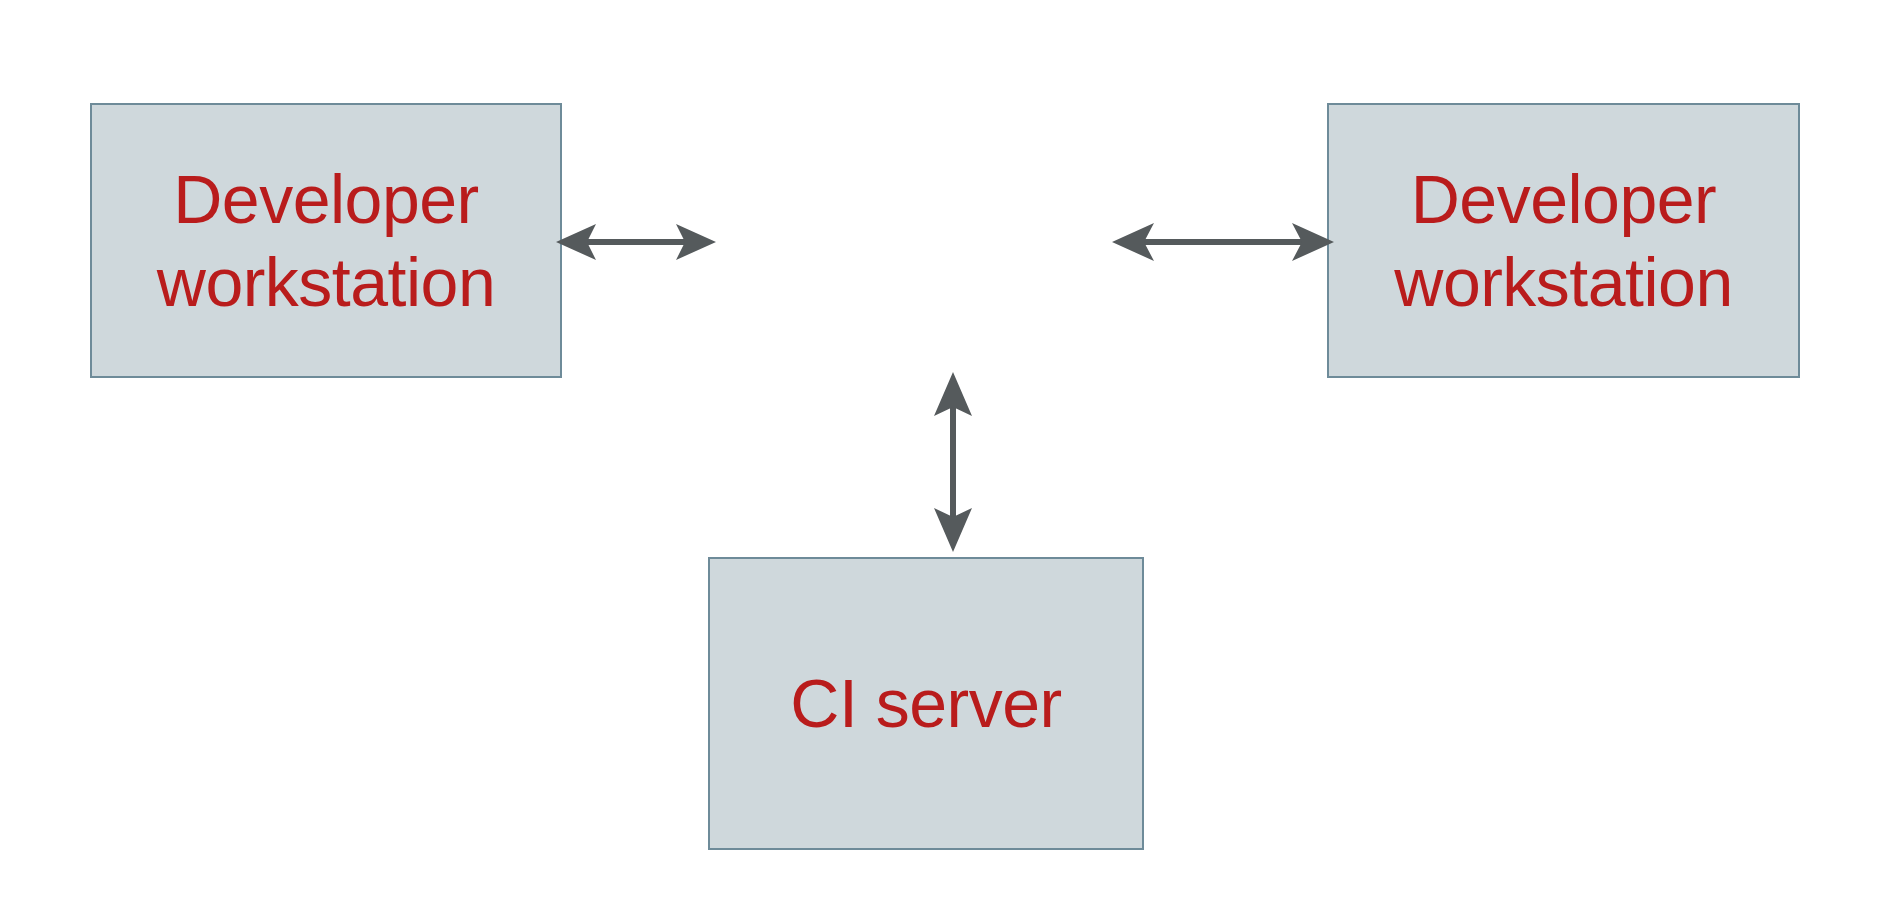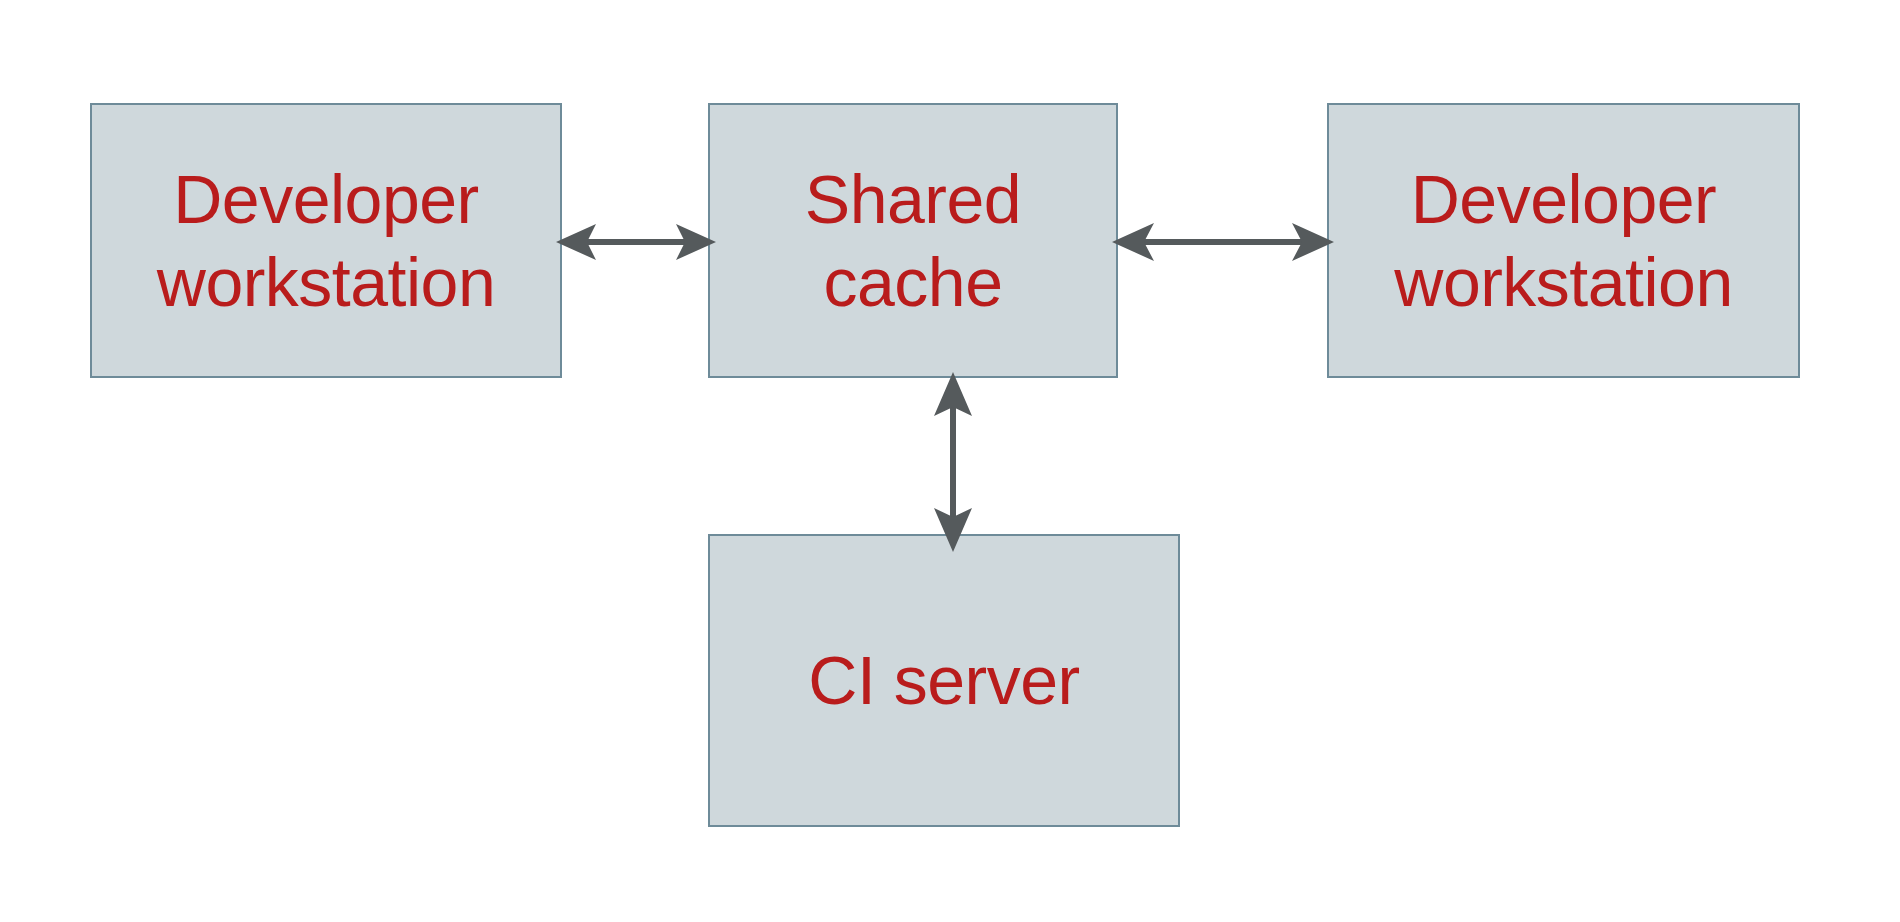--- a/index.html
+++ b/index.html
@@ -32,41 +32,39 @@
     font-size: 68px;
     font-weight: 400;
     line-height: 1.22;
     letter-spacing: -0.5px;
     white-space: pre-line;
     user-select: none;
   }
   #node-dev-left  { left: 90px;   top: 103px; width: 472px; height: 275px; }
   #node-shared    { left: 708px;  top: 103px; width: 410px; height: 275px; }
   #node-dev-right { left: 1327px; top: 103px; width: 473px; height: 275px; }
-  #node-ci        { left: 708px;  top: 534px; width: 472px; height: 293px; }
+  #node-ci        { left: 708px;  top: 557px; width: 436px; height: 293px; }
 
   .connector {
     position: absolute;
     overflow: visible;
   }
   #conn-left-shared  { left: 556px; top: 212px; width: 160px; height: 60px; }
   #conn-shared-right { left: 1112px; top: 212px; width: 222px; height: 60px; }
   #conn-shared-ci    { left: 923px;  top: 372px; width: 60px;  height: 180px; }
   .arrow-shape { fill: #555a5c; }
 </style>
 </head>
 <body>
 
 <div id="canvas">
 
   <div class="node" id="node-dev-left">Developer
 workstation</div>
 
-  <div class="node" id="node-shared">Shared
-cache</div>
 
   <div class="node" id="node-dev-right">Developer
 workstation</div>
 
   <div class="node" id="node-ci">CI server</div>
 
   <svg class="connector" id="conn-left-shared" viewBox="0 0 160 60" aria-hidden="true">
     <g>
       <rect class="arrow-shape" x="24" y="27" width="112" height="6"></rect>
       <polygon class="arrow-shape" points="0,30 40,12 31,30 40,48"></polygon>

